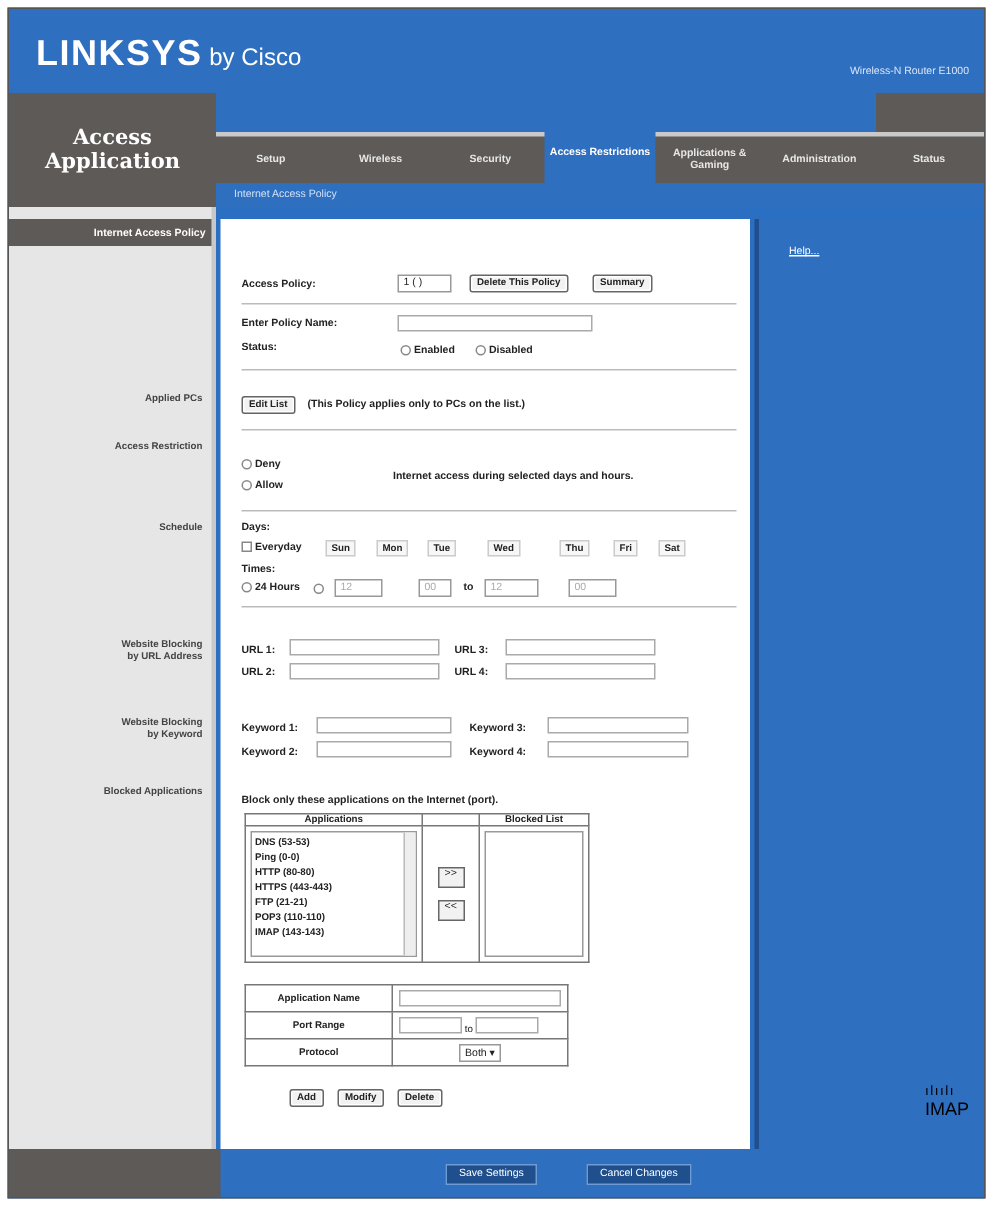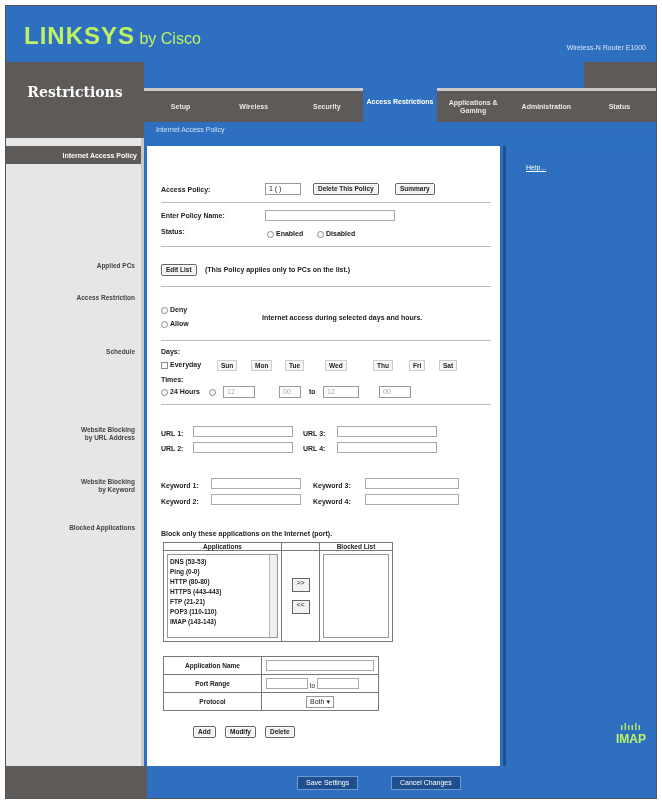--- a/index.html
+++ b/index.html
@@ -1,37 +1,37 @@
 <!DOCTYPE html>
 <html><head>
 <meta charset="utf-8">
 <style>
 *{box-sizing:border-box;margin:0;padding:0}
 body{width:662px;height:804px;background:#fff;font-family:"Liberation Sans",sans-serif;font-size:9px;color:#222;overflow:hidden;position:relative}
 .frame{position:absolute;left:5px;top:5px;width:652px;height:794px;border:1px solid #555;background:#2a6fc1;overflow:hidden}
 .header{position:absolute;left:0;top:0;width:650px;height:56px;background:#2f6fc0}
-.logo{position:absolute;left:18px;top:16px;color:#bef264;font-size:24px;font-weight:bold;letter-spacing:1px}
+.logo{position:absolute;left:18px;top:16px;color:#ffffff;font-size:24px;font-weight:bold;letter-spacing:1px}
 .logo small{font-size:16px;font-weight:normal;letter-spacing:0}
 .model{position:absolute;right:10px;top:38px;color:#d8e6f8;font-size:7px}
 .navwrap{position:absolute;left:0;top:56px;width:650px;height:76px;background:#5d5a57}
 .section-title{position:absolute;left:0;top:0;width:138px;height:76px;color:#fff;font-weight:bold;font-size:14px;text-align:center;padding-top:22px;line-height:16px;font-family:"DejaVu Serif",serif}
 .nav-blue-top{position:absolute;left:138px;top:0;width:440px;height:26px;background:#2f6fc0}
 .nav-blue-bottom{position:absolute;left:138px;top:60px;width:512px;height:16px;background:#2f6fc0}
 .subtab{position:absolute;left:12px;top:4px;color:#cfe0f6;font-size:7px}
 .tabs{position:absolute;left:138px;top:30px;width:512px;height:30px;display:flex;align-items:center}
 .tab{flex:1;color:#e8e8e8;font-size:7px;font-weight:bold;text-align:center;line-height:8px}
 .tab.active{background:#2f6fc0;height:38px;margin-top:-4px;padding-top:12px;color:#fff}
 .tabline{position:absolute;left:138px;top:26px;width:512px;height:3px;background:#c9c9c9}
 .sidebar{position:absolute;left:0;top:132px;width:138px;height:628px;background:#e6e6e6;border-right:3px solid #c8c8c8}
 .side-head{background:#5d5a57;color:#fff;font-size:7px;font-weight:bold;text-align:right;padding:6px 4px;height:18px;margin-top:8px}
 .side-label{position:absolute;right:6px;text-align:right;font-size:6.5px;font-weight:bold;color:#444;line-height:8px}
 .main{position:absolute;left:141px;top:140px;width:353px;height:620px;background:#fff}
 .help{position:absolute;left:497px;top:140px;width:153px;height:620px;background:#2f6fc0;border-left:3px solid #1f4f8c}
 .help-link{position:absolute;left:20px;top:18px;color:#fff;font-size:7px;text-decoration:underline}
-.cisco{position:absolute;right:10px;bottom:20px;color:#bef264;text-align:center;font-weight:bold;font-size:12px}
+.cisco{position:absolute;right:10px;bottom:20px;color:#000000;font-weight:normal;font-size:12px}
 .cisco .bars{font-size:9px;letter-spacing:1px}
 .footer{position:absolute;left:0;top:760px;width:650px;height:32px;background:#5d5a57}
 .footer-blue{position:absolute;left:141px;top:0;width:509px;height:32px;background:#2f6fc0}
 .fbtn{position:absolute;top:10px;height:14px;background:#1f4f8c;color:#fff;font-size:7px;padding:2px 8px;border:1px solid #6f9bd5}
 .lbl{position:absolute;font-size:7px;font-weight:bold;color:#222}
 .sel{position:absolute;height:12px;border:1px solid #999;background:#fff;font-size:7px;padding:1px 3px}
 .btn{position:absolute;height:12px;border:1px solid #666;background:#f2f2f2;font-size:6.5px;font-weight:bold;padding:1px 4px;border-radius:2px;box-shadow:inset 0 0 0 1px #fff}
 .inp{position:absolute;height:11px;border:1px solid #aaa;background:#fff}
 .hr{position:absolute;left:14px;width:330px;height:1px;background:#bbb}
 .radio{display:inline-block;width:7px;height:7px;border:1px solid #888;border-radius:50%;vertical-align:middle;margin-right:2px;background:#fff}
@@ -48,21 +48,22 @@
 <body>
 
 <div class="frame">
   <div class="header">
     <div class="logo"><span>LINKSYS</span><small> <span>by Cisco</span></small></div>
     <div class="model">Wireless-N Router E1000</div>
   </div>
 
   <div class="navwrap">
     <div class="section-title">
-      <div>Restrictions</div>
+      <div>Access</div>
+      <div>Application</div>
     </div>
     <div class="nav-blue-top"></div>
     <div class="tabline"></div>
     <div class="tabs">
       <div class="tab">Setup</div>
       <div class="tab">Wireless</div>
       <div class="tab">Security</div>
       <div class="tab active">Access Restrictions</div>
       <div class="tab">Applications &amp; Gaming</div>
       <div class="tab">Administration</div>

